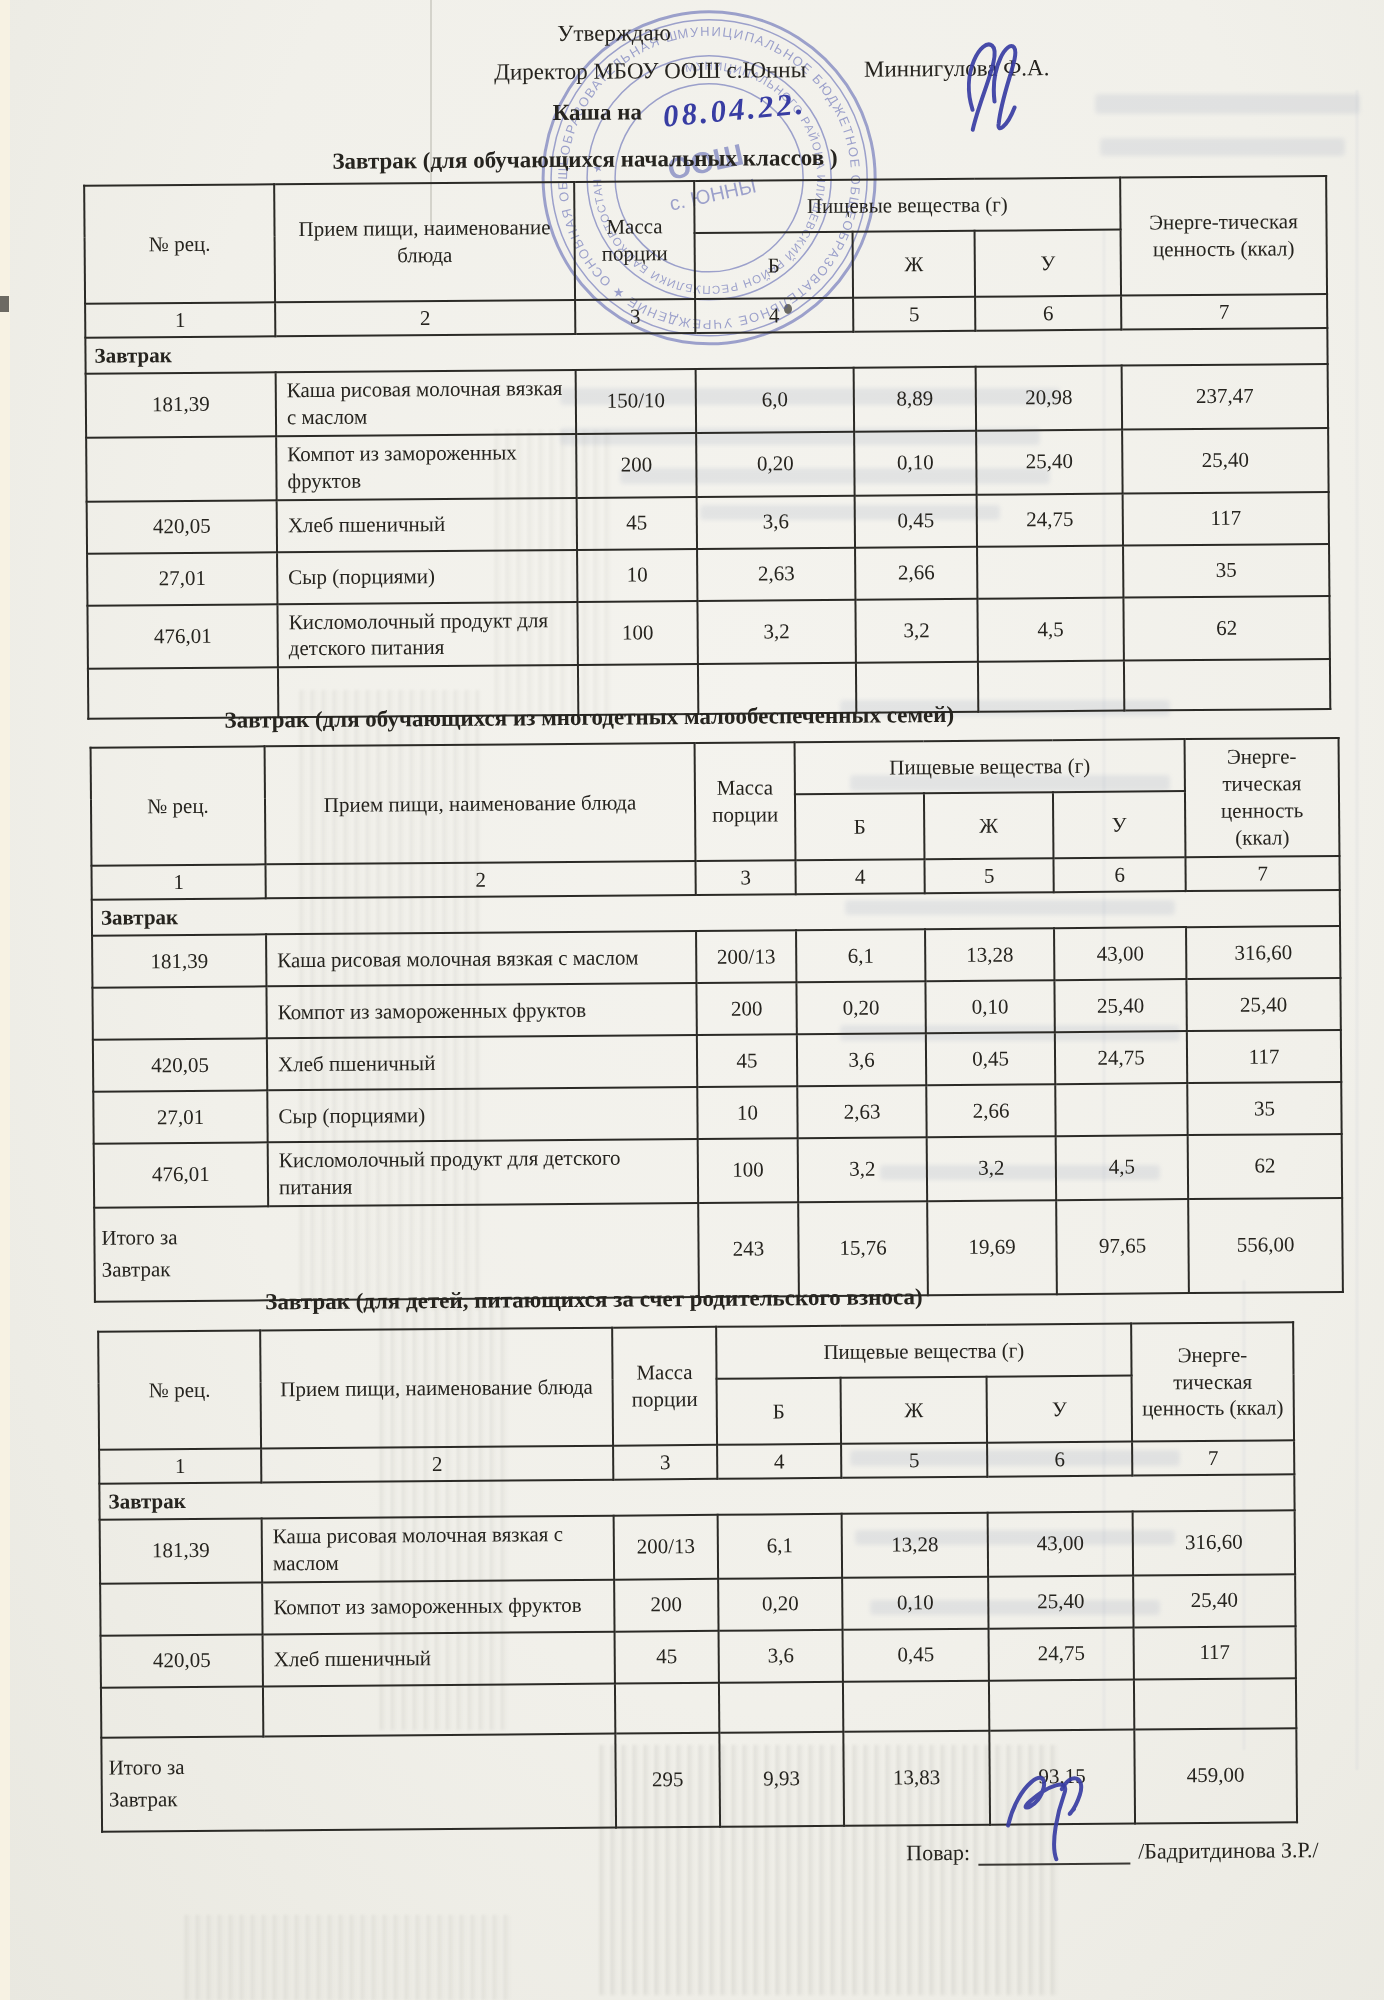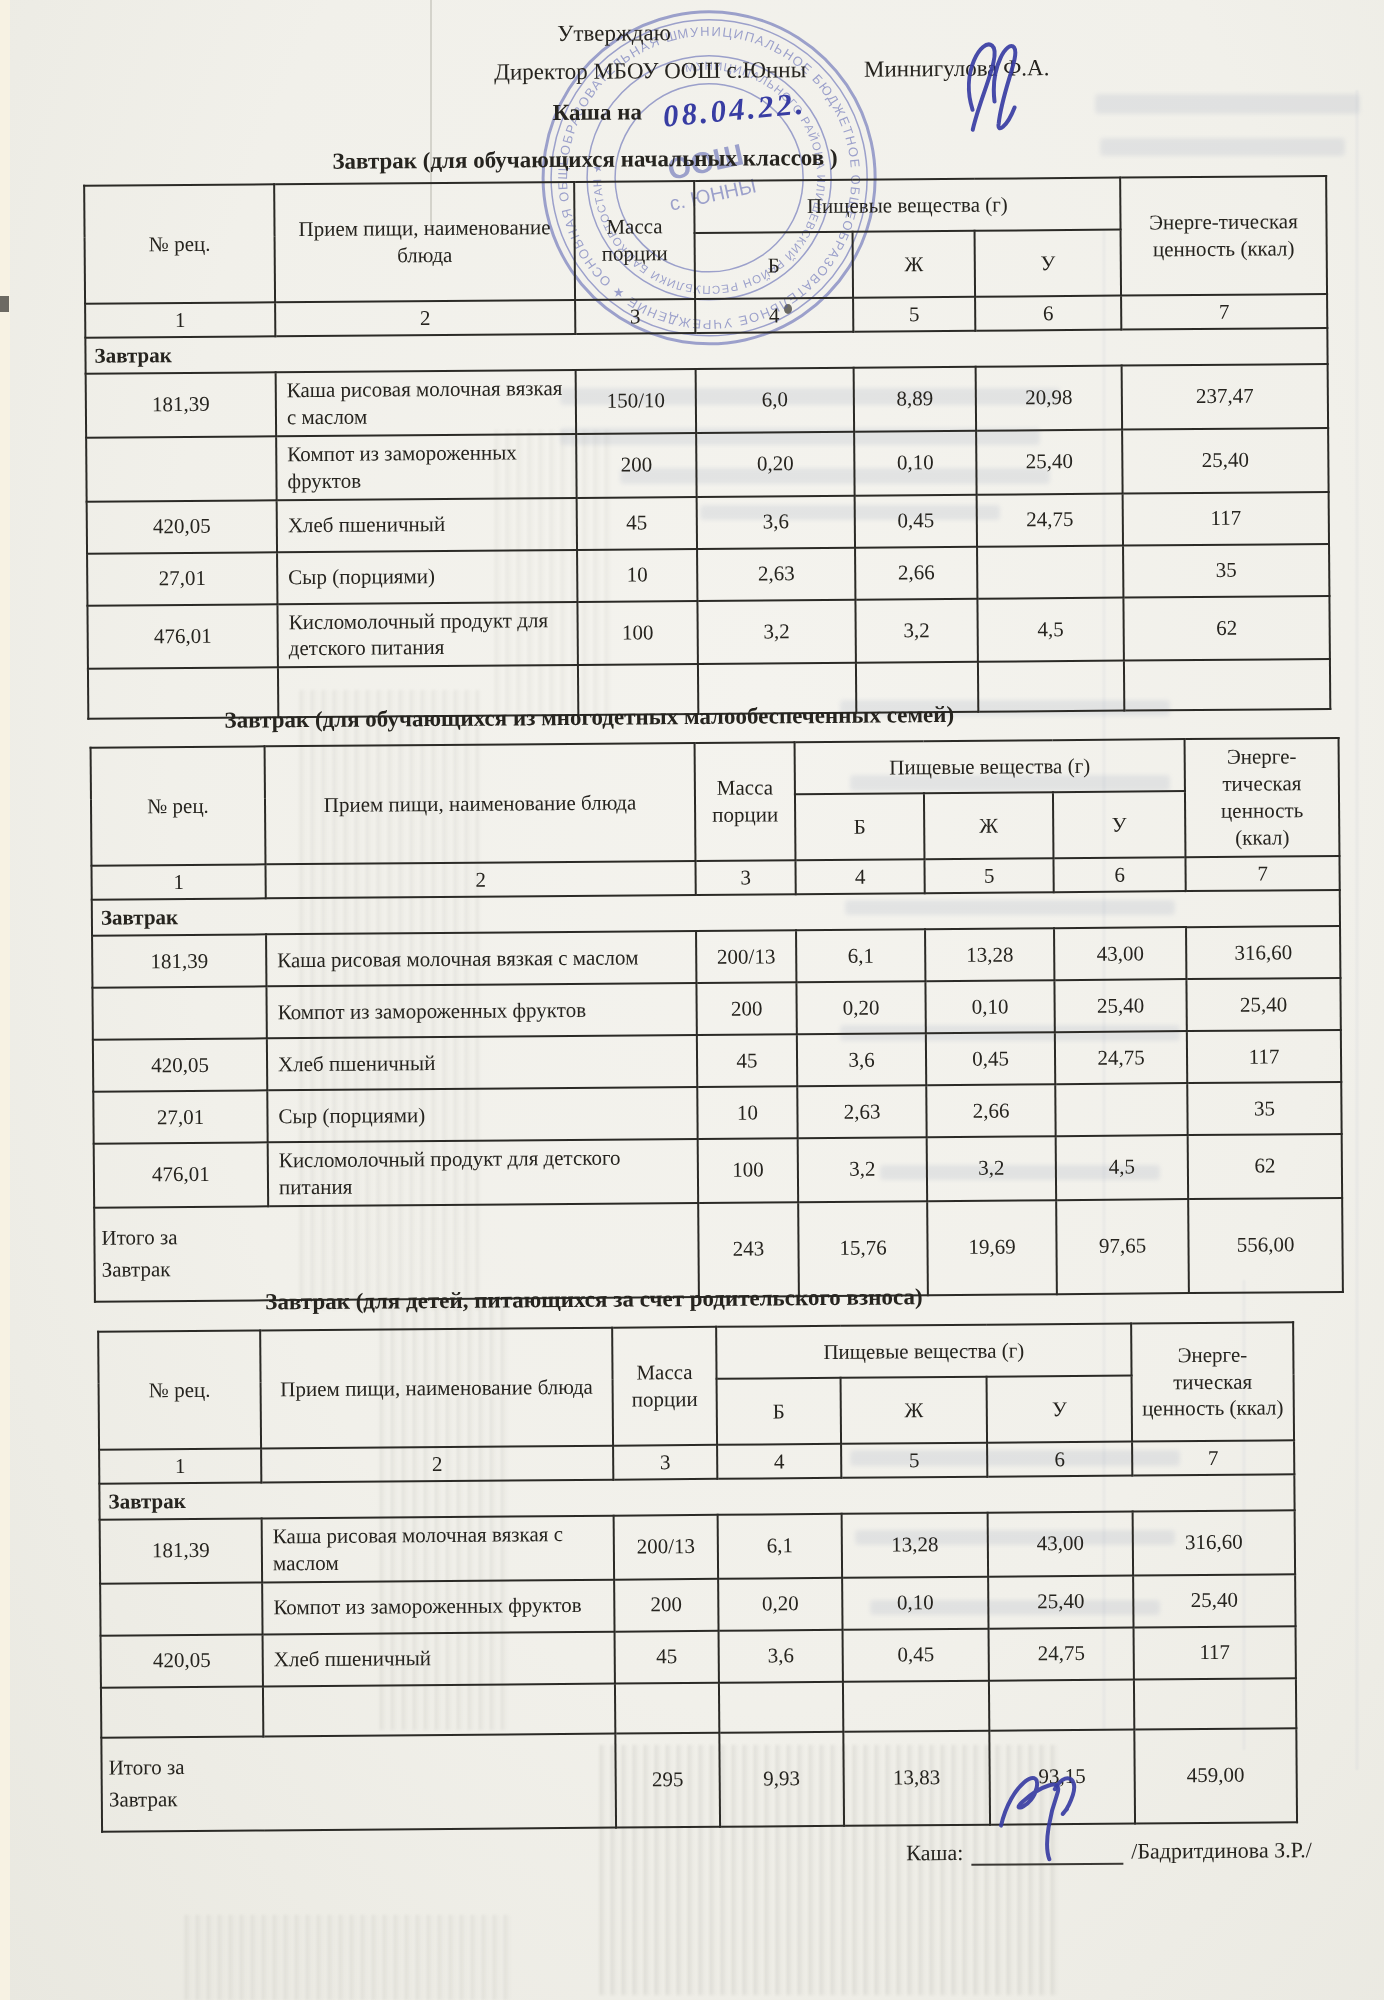--- a/index.html
+++ b/index.html
@@ -453,21 +453,21 @@
               <td class="total-num">13,83</td>
               <td class="total-num">93,15</td>
               <td class="total-num">459,00</td>
             </tr>
           </tbody>
         </table>
       </div>
   </div>
 
   <div class="footer">
-    <span>Каша:</span>
+    <span>Повар:</span>
     <span class="sig-line">
       <svg class="cook-sig" viewBox="0 0 122 108">
         <path class="sig-stroke" d="M18 70 C 28 28, 58 10, 54 32 C 50 52, 26 58, 40 46 C 56 32, 82 20, 74 40 C 68 56, 60 88, 66 104"></path>
         <path class="sig-stroke" d="M72 34 C 82 16, 96 22, 90 40 C 84 58, 74 64, 84 54"></path>
       </svg>
     </span>
     <span>/Бадритдинова З.Р./</span>
   </div>
 
 </div>

